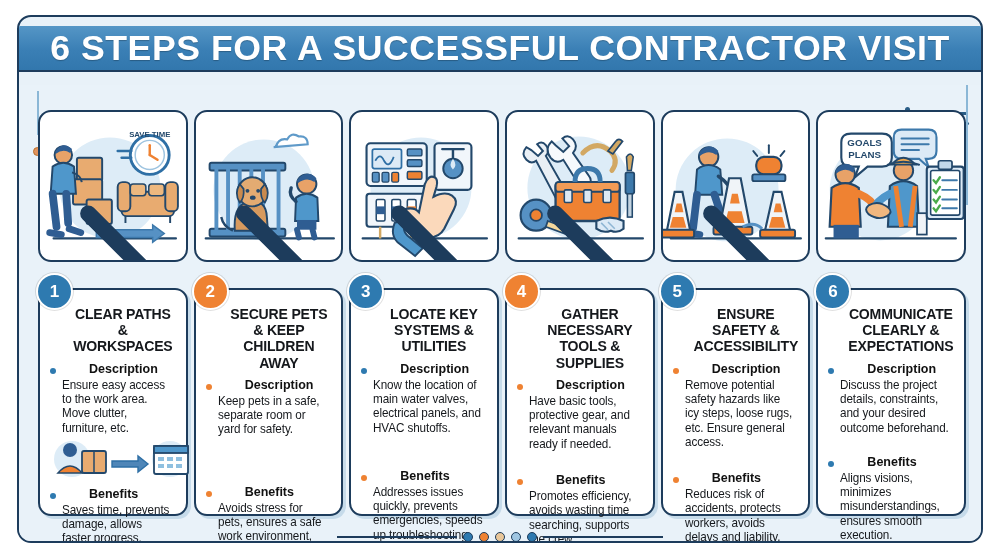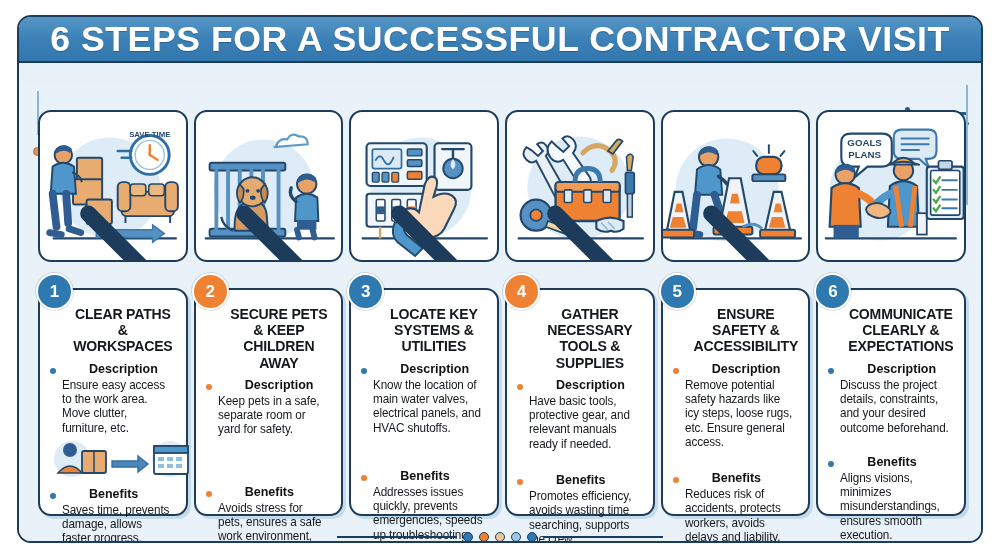--- a/index.html
+++ b/index.html
@@ -11,21 +11,21 @@
   .poster{
     position:relative;width:1000px;height:558px;
     background:#ffffff;box-sizing:border-box;
   }
   .frame{
     position:absolute;left:17px;top:15px;width:966px;height:528px;
     border:2px solid #1d3c5c;border-radius:14px;
     background:#e8f1f8;box-sizing:border-box;overflow:hidden;
   }
   .titlebar{
-    position:absolute;left:0;top:0;width:100%;height:46px;
+    position:absolute;left:0;top:9px;width:100%;height:46px;
     background:linear-gradient(180deg,#5596c6 0%,#3a7fb5 55%,#3277ad 100%);
     border-bottom:2px solid #1d3c5c;
     display:flex;align-items:center;justify-content:center;
     box-sizing:border-box;
   }
   .title{
     color:#ffffff;font-weight:bold;font-size:35px;letter-spacing:.5px;
     transform:scaleX(1.02);white-space:nowrap;
     text-shadow:0 1px 1px rgba(0,0,0,.25);
     font-family:"Liberation Sans","DejaVu Sans",sans-serif;

